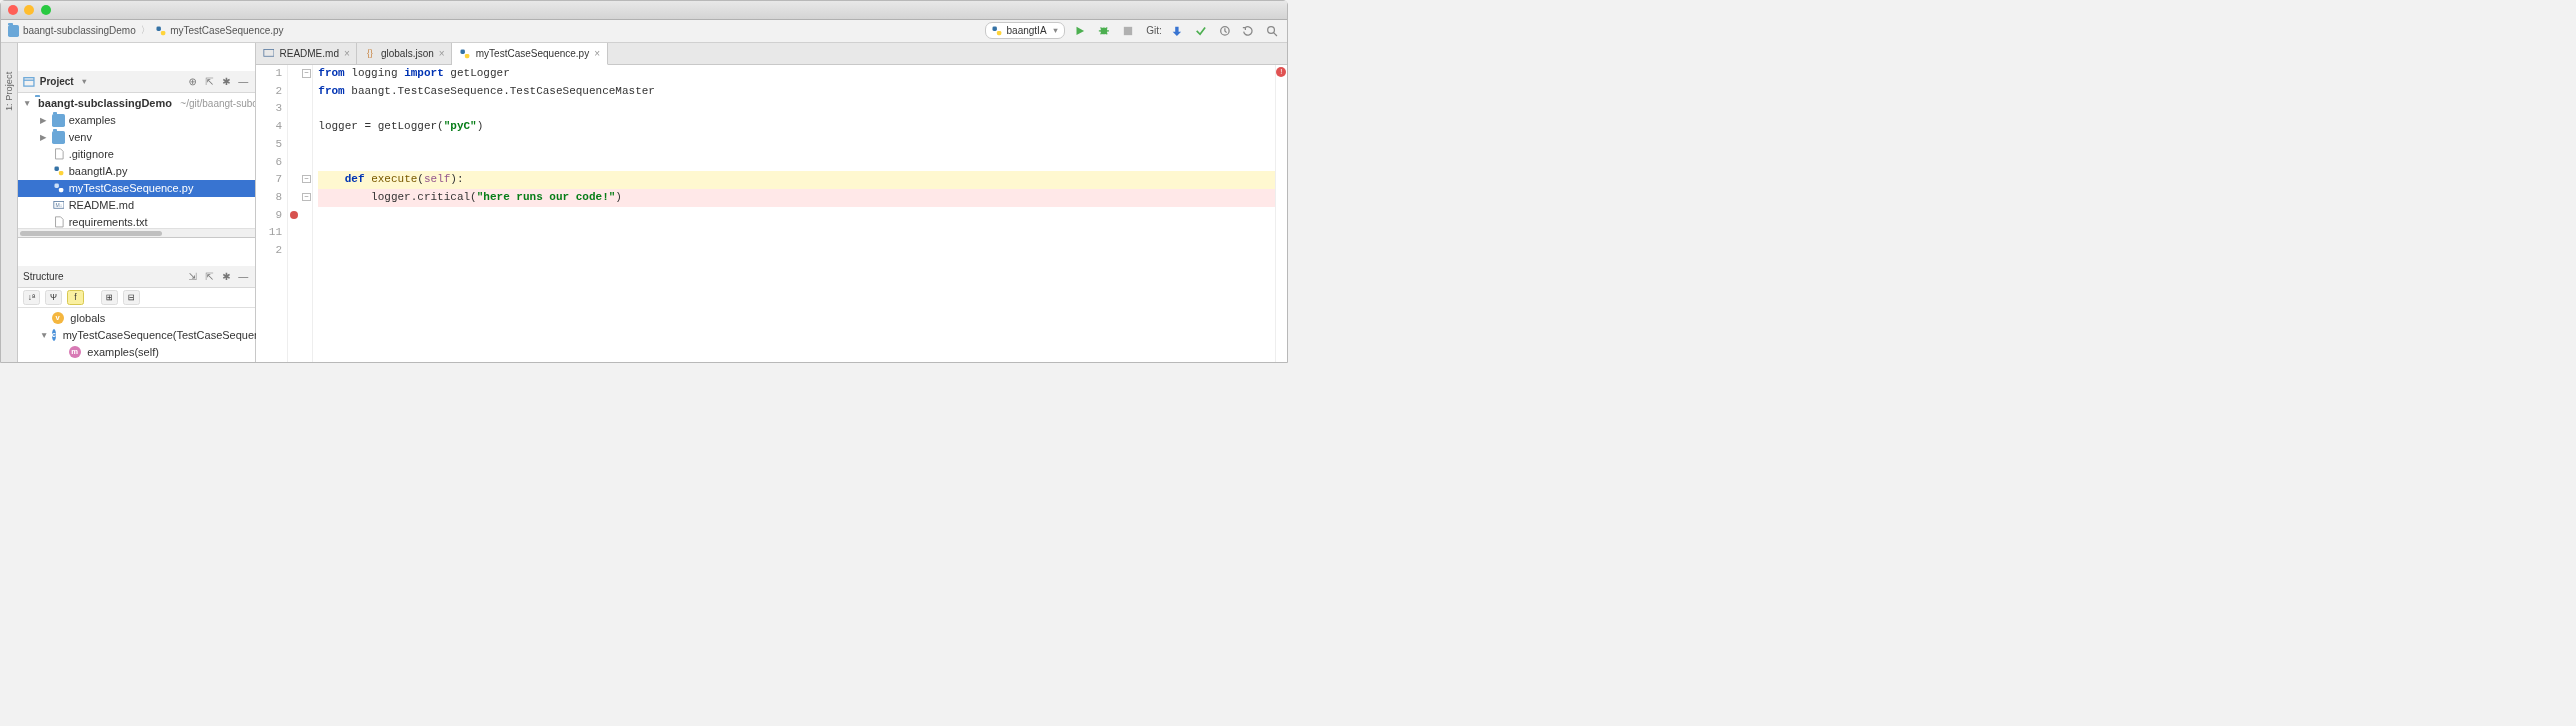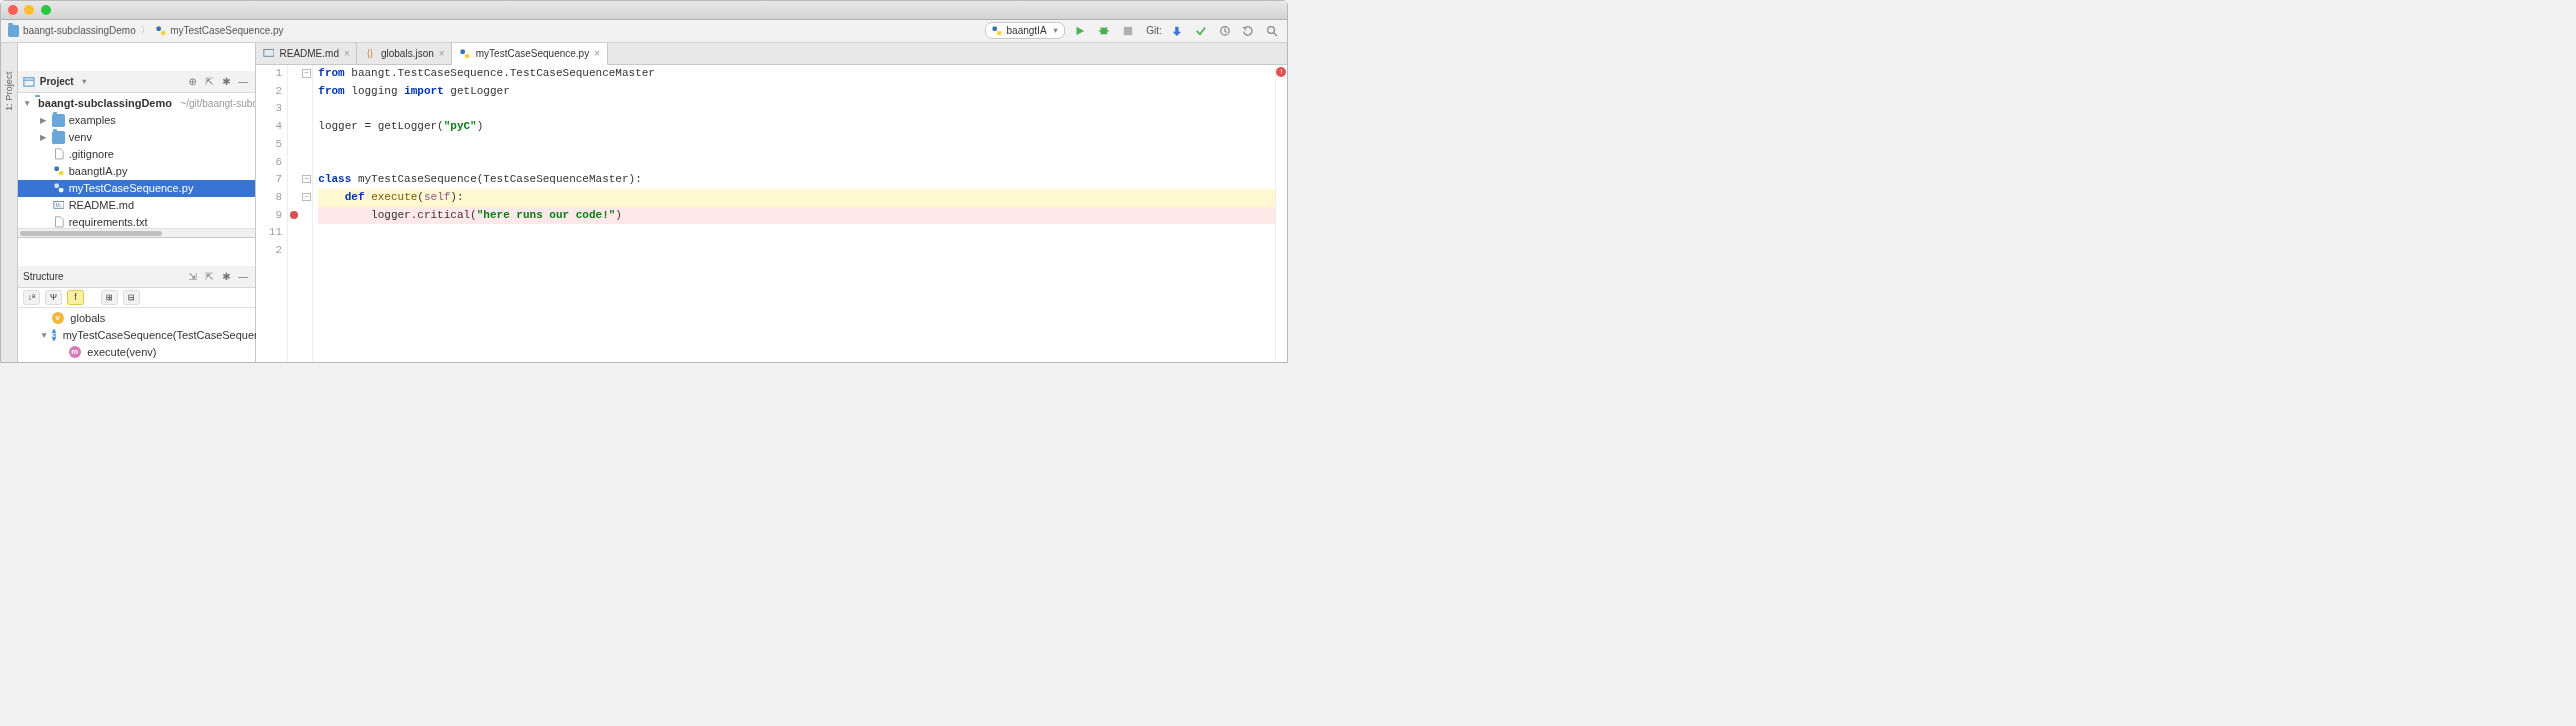--- a/index.html
+++ b/index.html
@@ -518,21 +518,21 @@
               <span style="margin-left:3.4px;">globals</span>
             </div>
             <div class="tree-item indent-1">
               <span class="arrow">▼</span>
               <span class="circle-c">c</span>
               <span style="margin-left:3.4px;">myTestCaseSequence(TestCaseSequenceMaster)</span>
             </div>
             <div class="tree-item indent-2">
               <span class="arrow"></span>
               <span class="circle-m">m</span>
-              <span style="margin-left:3.4px;">execute(venv)</span>
+              <span style="margin-left:3.4px;">examples(self)</span>
             </div>
           </div>
       </div>
     </div>
 
     <div class="editor-area">
       <div class="tabs" id="editor-tabs">
           <div class="tab">
             <span><svg width="11.8" height="11.8" viewBox="0 0 14 14">
                 <rect x="1" y="3" width="12" height="8" fill="none" stroke="#5c7ca1" stroke-width="1"></rect>
@@ -574,27 +574,26 @@
           </div>
         <div class="gutter-marks" id="gutter-marks">
             <div class="bp" style="top: 146px;"></div>
           </div>
         <div class="fold-marks" id="fold-marks">
             <div class="fold" style="top: 4.2px;">−</div>
             <div class="fold" style="top: 110px;">−</div>
             <div class="fold" style="top: 128px;">−</div>
           </div>
         <div class="code-lines" id="code-lines">
+            <div class="line"><span class="kw">from</span>&nbsp;logging&nbsp;<span class="kw">import</span>&nbsp;getLogger</div>
             <div class="line"><span class="kw">from</span>&nbsp;baangt.TestCaseSequence.TestCaseSequenceMaster</div>
-            <div class="line"><span class="kw">from</span>&nbsp;logging&nbsp;<span class="kw">import</span>&nbsp;getLogger</div>
             <div class="line"></div>
             <div class="line">logger&nbsp;=&nbsp;getLogger(<span class="str">"pyC"</span>)</div>
             <div class="line"></div>
             <div class="line"></div>
-            <div class="line"><span class="kw">class</span>&nbsp;myTestCaseSequence(TestCaseSequenceMaster):</div>
             <div class="line hl-yellow">&nbsp;&nbsp;&nbsp;&nbsp;<span class="kw">def</span>&nbsp;<span class="call">execute</span>(<span class="self">self</span>):</div>
             <div class="line hl-pink">&nbsp;&nbsp;&nbsp;&nbsp;&nbsp;&nbsp;&nbsp;&nbsp;logger.critical(<span class="str">"here runs our code!"</span>)</div>
             <div class="line"></div>
           </div>
         <div class="right-gutter">
           <div class="err-mark">!</div>
         </div>
       </div>
     </div>
   </div>

